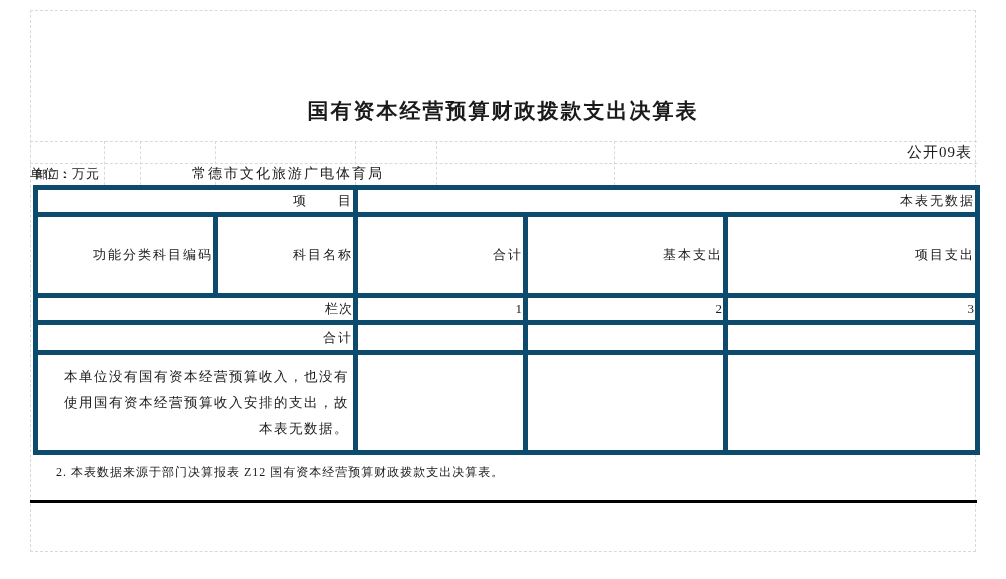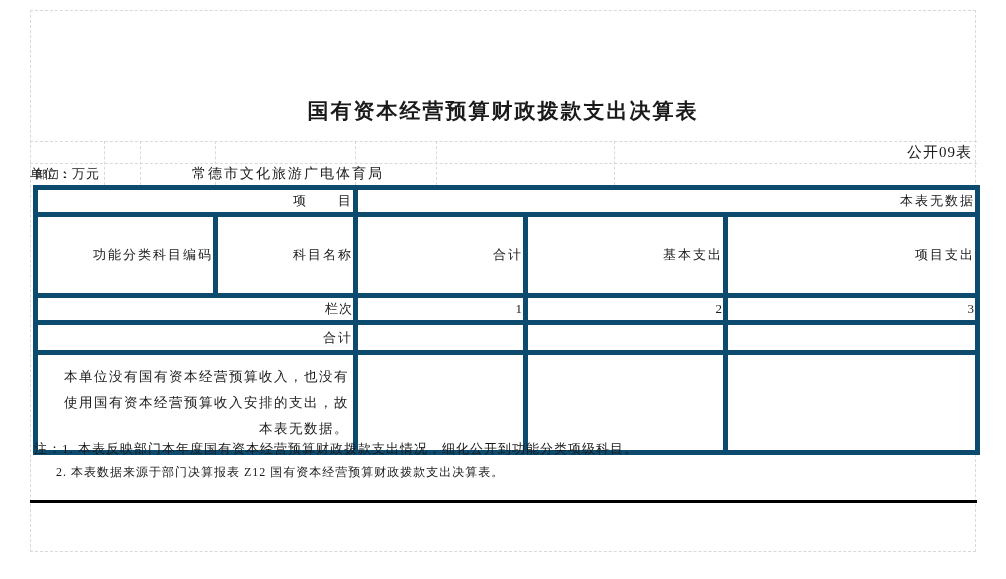--- a/index.html
+++ b/index.html
@@ -109,18 +109,17 @@
           <div class="note-line">使用国有资本经营预算收入安排的支出，故</div>
           <div class="note-line">本表无数据。</div>
         </td>
         <td></td>
         <td></td>
         <td></td>
       </tr>
     </tbody>
   </table>
 
-  <div class="footnote-1">注：1. 本表反映部门本年度国有资本经营预算财政拨款支出情况，细化公开到功能分类项级科目。</div>
   <div class="footnote-2">2. 本表数据来源于部门决算报表 Z12 国有资本经营预算财政拨款支出决算表。</div>
 
   <div class="bottom-rule"></div>
 
 </div>
 
 </body></html>

